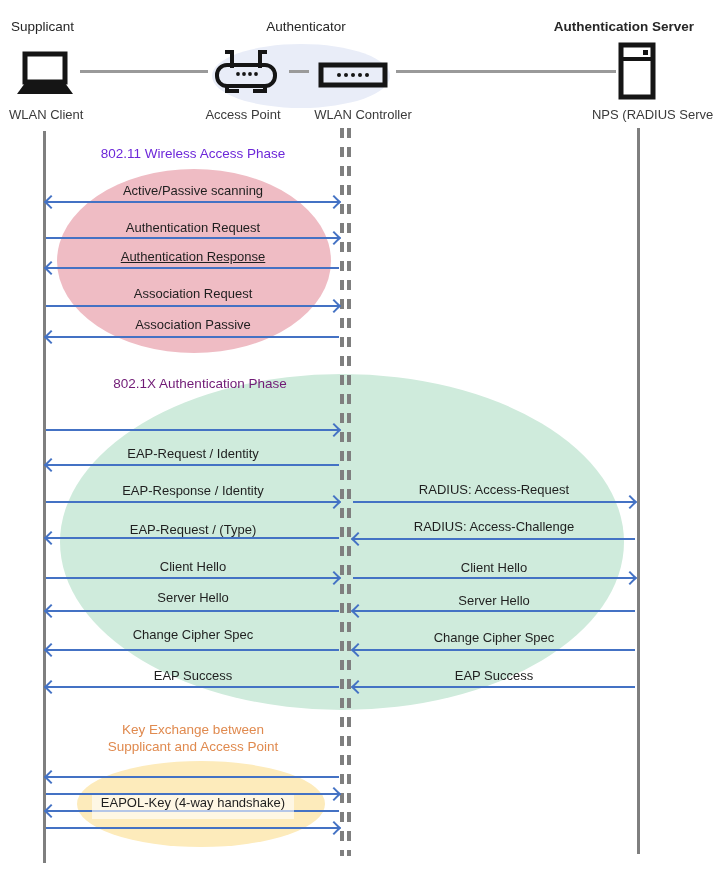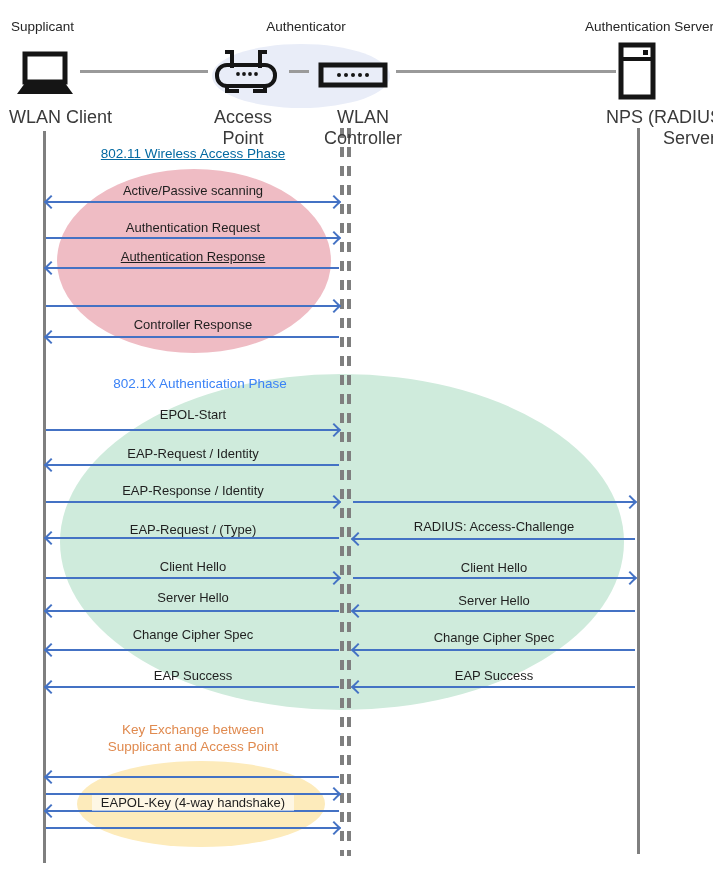--- a/index.html
+++ b/index.html
@@ -14,56 +14,56 @@
   .el-p2{left:60px;top:374px;width:564px;height:336px;background:#CFEBDC;}
   .el-p3{left:77px;top:761px;width:248px;height:86px;background:#FDEBBB;}
   
   .lifeline{position:absolute;z-index:1;}
   .solid-line{width:3px;background:#7F7F7F;}
   .dash-line{width:4px;background:repeating-linear-gradient(to bottom,#7F7F7F 0 10px,transparent 10px 19px);}
   
   .connector{position:absolute;top:70px;height:3px;background:#9A9A9A;z-index:1;}
   
   .role{position:absolute;top:19px;font-size:13.5px;color:#262626;z-index:3;}
-  .node-label{position:absolute;top:107px;font-size:18px;color:#3A3A3A;z-index:3;}
+  .node-label{position:absolute;top:107px;font-size:13px;color:#3A3A3A;z-index:3;}
   .ctr{text-align:center;}
   .rgt{text-align:right;}
   
   .icon{position:absolute;z-index:2;}
   
   .phase-title{position:absolute;font-size:13.5px;text-align:center;z-index:3;}
-  .t-red{color:#0369a1;text-decoration:underline;}
-  .t-green{color:#3b82f6;}
+  .t-red{color:#6d28d9;}
+  .t-green{color:#701a75;}
   .t-orange{color:#E08A4F;}
   
   .msg-label{position:absolute;height:18px;line-height:18px;font-size:13px;text-align:center;z-index:3;}
   .lane-left{left:46px;width:294px;}
   .lane-right{left:352px;width:284px;}
   .arrow{position:absolute;height:2px;background:#4472C4;z-index:2;}
   .a-left{left:46px;width:293px;}
   .a-right{left:353px;width:282px;}
   .head{position:absolute;width:8px;height:8px;}
   .head-r{right:0;top:-4px;border-top:2.5px solid #4472C4;border-right:2.5px solid #4472C4;transform:rotate(45deg);}
   .head-l{left:0;top:-4px;border-left:2.5px solid #4472C4;border-bottom:2.5px solid #4472C4;transform:rotate(45deg);}
-  .boxed{background:rgba(255,255,255,0.6);padding:0 9px;display:inline-block;height:16px;line-height:16px;text-align:center;}
+  .boxed{background:rgba(255,255,255,0.6);padding:0 9px;display:inline-block;height:24px;line-height:16px;text-align:center;}
   svg .stroke{fill:none;stroke:#151515;}
 </style>
 </head>
 <body>
 
 <div class="canvas">
 
   <div class="ellipse el-auth"></div>
   <div class="ellipse el-p1"></div>
   <div class="ellipse el-p2"></div>
   <div class="ellipse el-p3"></div>
 
   <div class="role" style="left:11px;text-align:center;">Supplicant</div>
   <div class="role ctr" style="left:236px;width:140px;">Authenticator</div>
-  <div class="role rgt" style="left:566px;width:148px;">Authentication Server</div>
+  <div class="role rgt" style="left:546px;width:148px;font-weight:bold;">Authentication Server</div>
 
   <div class="connector" style="left:80px;width:128px;"></div>
   <div class="connector" style="left:289px;width:20px;"></div>
   <div class="connector" style="left:396px;width:220px;"></div>
 
   <svg class="icon" style="left:14px;top:50px;" width="62" height="46" viewBox="0 0 62 46">
     <rect class="stroke" x="11" y="4" width="40" height="28" stroke-width="5" fill="#fff"></rect>
     <path d="M3 44 L59 44 L51 33 L11 33 Z" fill="#151515"></path>
   </svg>
   <svg class="icon" style="left:214px;top:46px;" width="64" height="48" viewBox="0 0 64 48">
@@ -112,32 +112,32 @@
   <div class="msg-label lane-left" style="top:219px;">Authentication Request</div>
   <div class="arrow a-left" style="top:237px;">
       <span class="head head-r"></span>
     </div>
 
   <div class="msg-label lane-left" style="top:248px;text-decoration:underline;">Authentication Response</div>
   <div class="arrow a-left" style="top:267px;">
       <span class="head head-l"></span>
     </div>
 
+  <div class="msg-label lane-left" style="top:285px;">Association Request</div>
   <div class="arrow a-left" style="top:305px;">
       <span class="head head-r"></span>
     </div>
 
-  <div class="msg-label lane-left" style="top:316px;">Controller Response</div>
+  <div class="msg-label lane-left" style="top:316px;">Association Passive</div>
   <div class="arrow a-left" style="top:336px;">
       <span class="head head-l"></span>
     </div>
 
   <div class="phase-title t-green" style="left:50px;width:300px;top:376px;">802.1X Authentication Phase</div>
 
-  <div class="msg-label lane-left" style="top:406px;">EPOL-Start</div>
   <div class="arrow a-left" style="top:429px;">
       <span class="head head-r"></span>
     </div>
 
   <div class="msg-label lane-left" style="top:445px;">EAP-Request / Identity</div>
   <div class="arrow a-left" style="top:464px;">
       <span class="head head-l"></span>
     </div>
 
   <div class="msg-label lane-left" style="top:482px;">EAP-Response / Identity</div>
@@ -163,20 +163,21 @@
   <div class="msg-label lane-left" style="top:626px;">Change Cipher Spec</div>
   <div class="arrow a-left" style="top:649px;">
       <span class="head head-l"></span>
     </div>
 
   <div class="msg-label lane-left" style="top:667px;">EAP Success</div>
   <div class="arrow a-left" style="top:686px;">
       <span class="head head-l"></span>
     </div>
 
+  <div class="msg-label lane-right" style="top:481px;">RADIUS: Access-Request</div>
   <div class="arrow a-right" style="top:501px;">
       <span class="head head-r"></span>
     </div>
 
   <div class="msg-label lane-right" style="top:518px;">RADIUS: Access-Challenge</div>
   <div class="arrow a-right" style="top:538px;">
       <span class="head head-l"></span>
     </div>
 
   <div class="msg-label lane-right" style="top:559px;">Client Hello</div>

